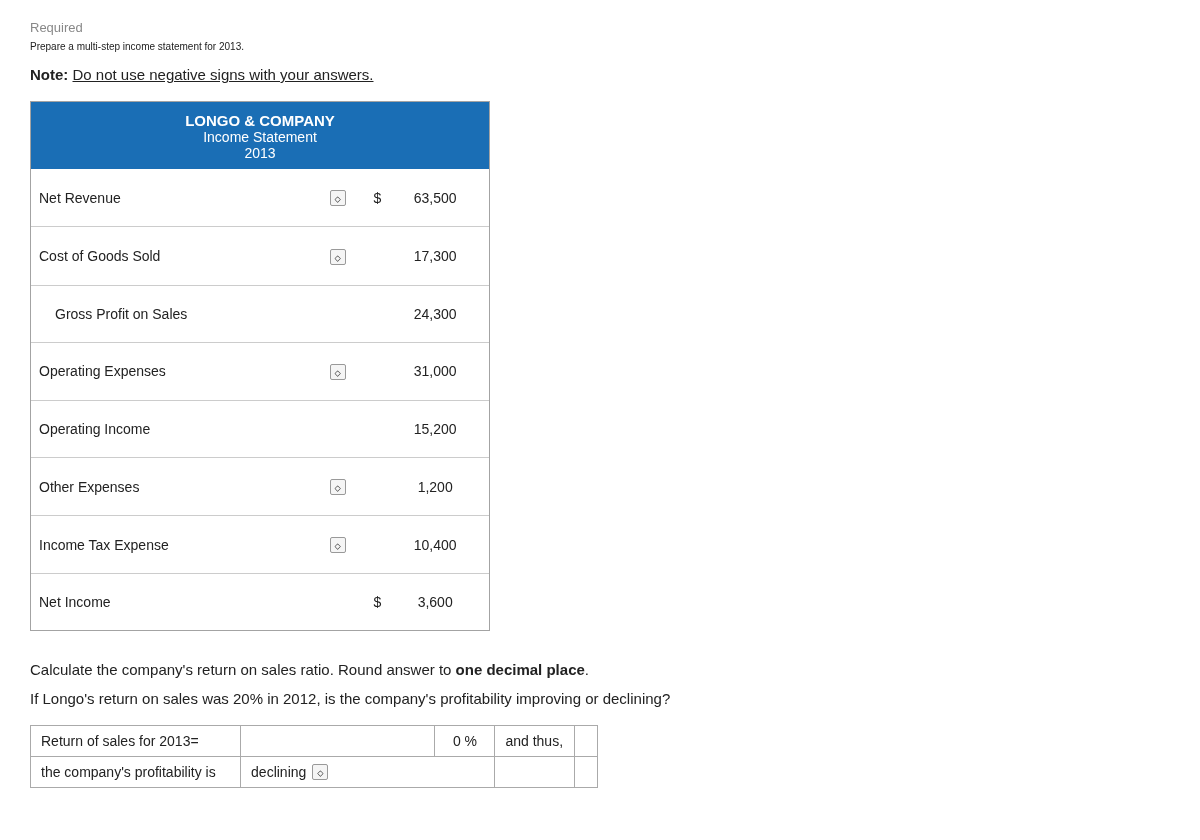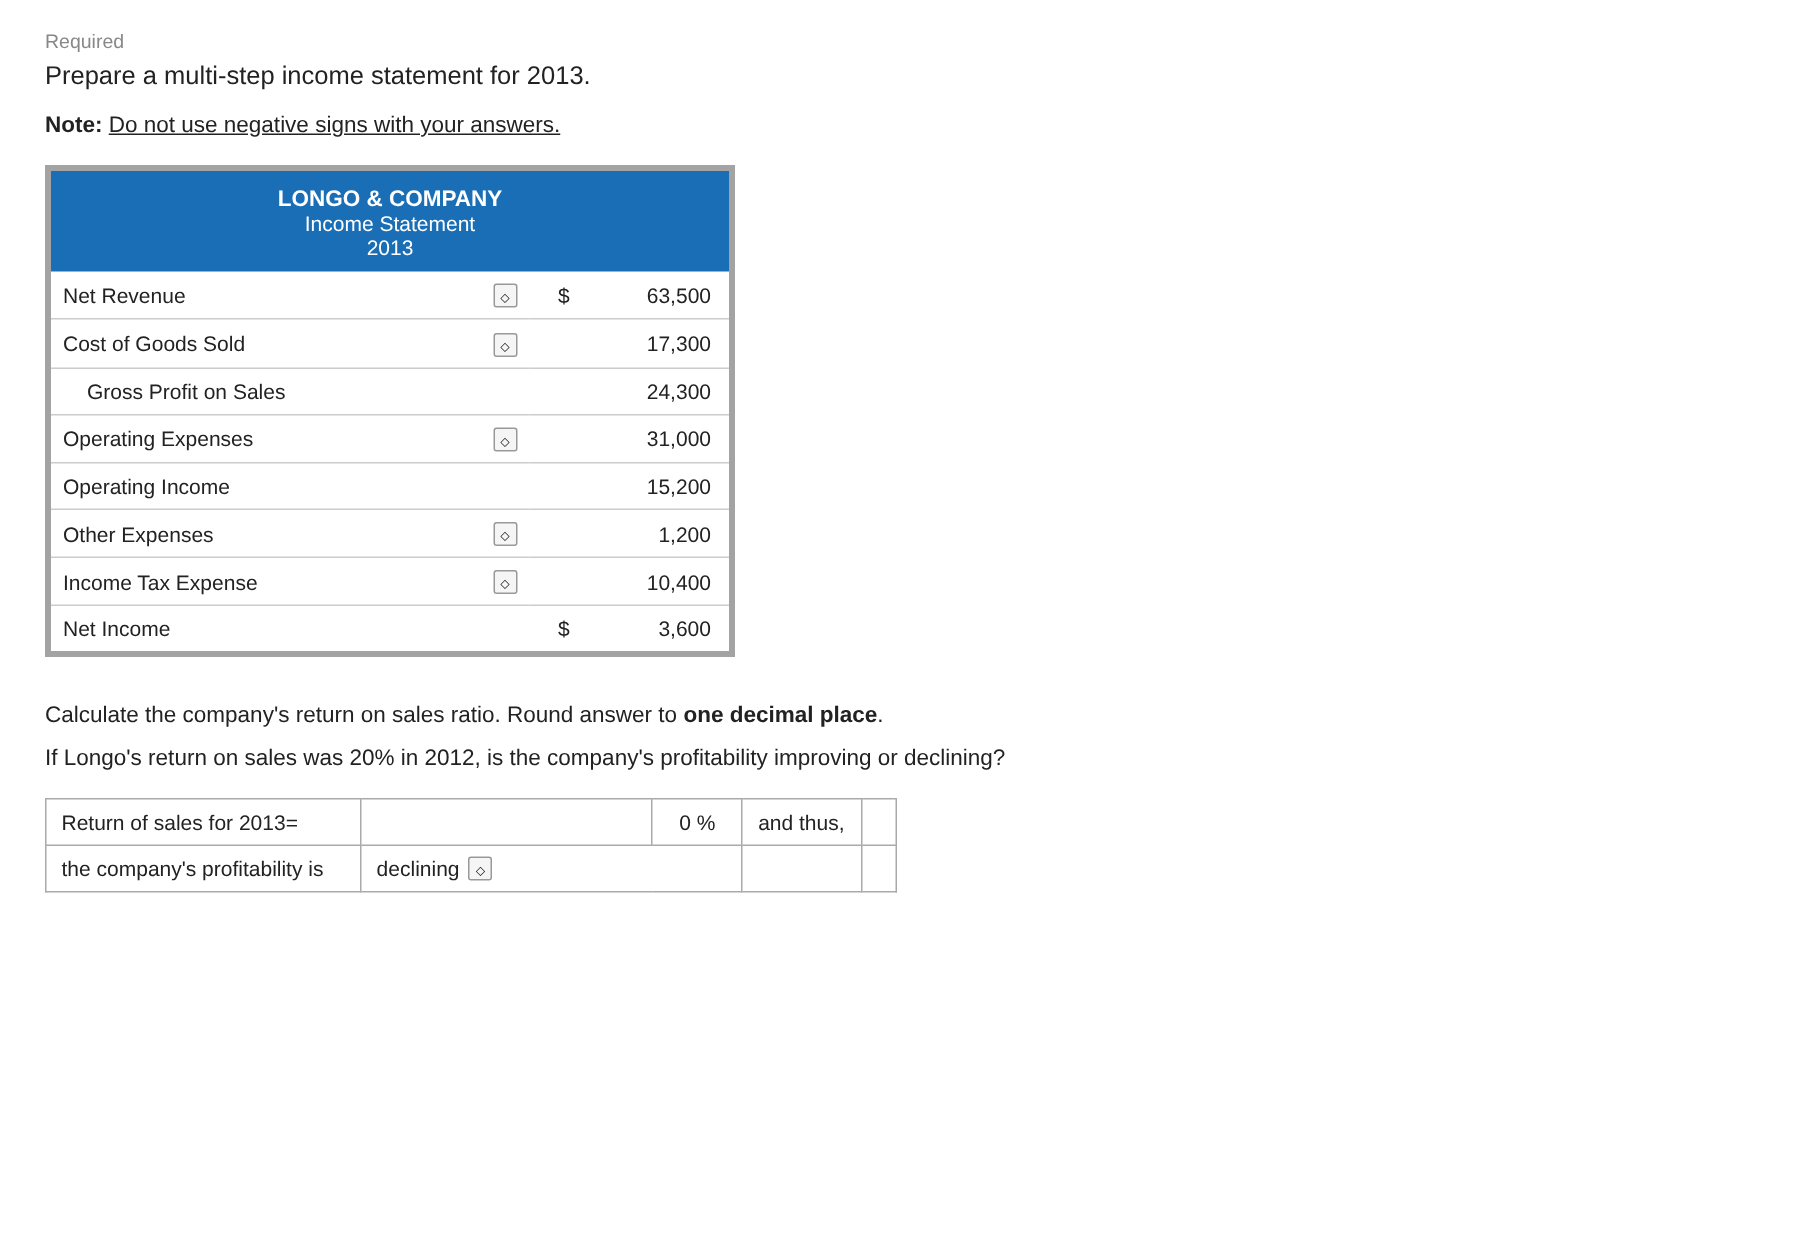--- a/index.html
+++ b/index.html
@@ -9,33 +9,33 @@
       background: #fff;
       color: #222;
       padding: 20px 30px;
     }
     .required-label {
       color: #888;
       font-size: 13px;
       margin-bottom: 6px;
     }
     .prepare-text {
-      font-size: 17px;
+      font-size: 10px;
       margin-bottom: 14px;
     }
     .note-text {
       font-size: 15px;
       margin-bottom: 18px;
     }
     .note-text strong { font-weight: bold; }
     .note-text u { text-decoration: underline; }
     .income-table-wrapper {
       width: 460px;
       margin-bottom: 30px;
-      border: 4px solid #a3a3a3;
+      border: 1px solid #a3a3a3;
     }
     .table-header {
       background: #1a6eb5;
       color: #fff;
       text-align: center;
       padding: 10px 0 8px 0;
     }
     .table-header .company-name {
       font-weight: bold;
       font-size: 15px;
@@ -50,41 +50,41 @@
       width: 100%;
       border-collapse: collapse;
     }
     .income-table tr {
       border-bottom: 1px solid #ccc;
     }
     .income-table tr:last-child {
       border-bottom: none;
     }
     .income-table td {
-      padding: 7px 8px;
+      padding: 20px 8px;
       vertical-align: middle;
     }
     .income-table .label-cell {
       width: 280px;
     }
     .income-table .label-cell.indented {
       padding-left: 24px;
     }
     .income-table .symbol-cell {
       width: 30px;
       text-align: center;
     }
     .income-table .dollar-cell {
       width: 30px;
       text-align: right;
       padding-right: 4px;
     }
     .income-table .value-cell {
       width: 100px;
-      text-align: right;
+      text-align: center;
       padding-right: 12px;
     }
     .spinner {
       display: inline-block;
       width: 16px;
       height: 16px;
       border: 1px solid #999;
       background: #f5f5f5;
       border-radius: 2px;
       text-align: center;

